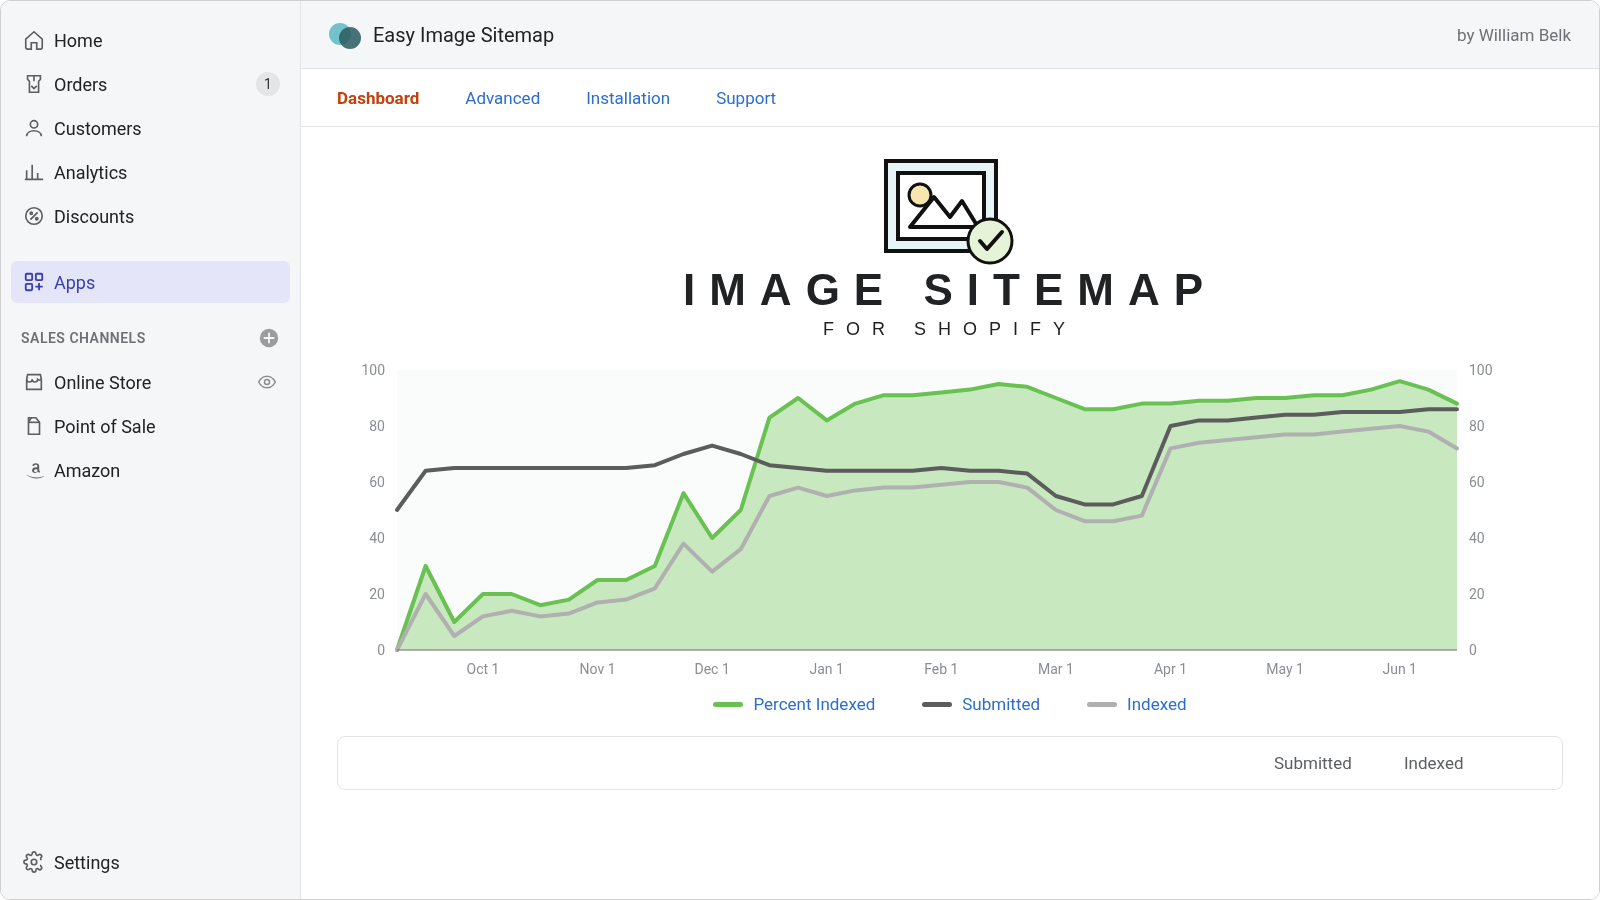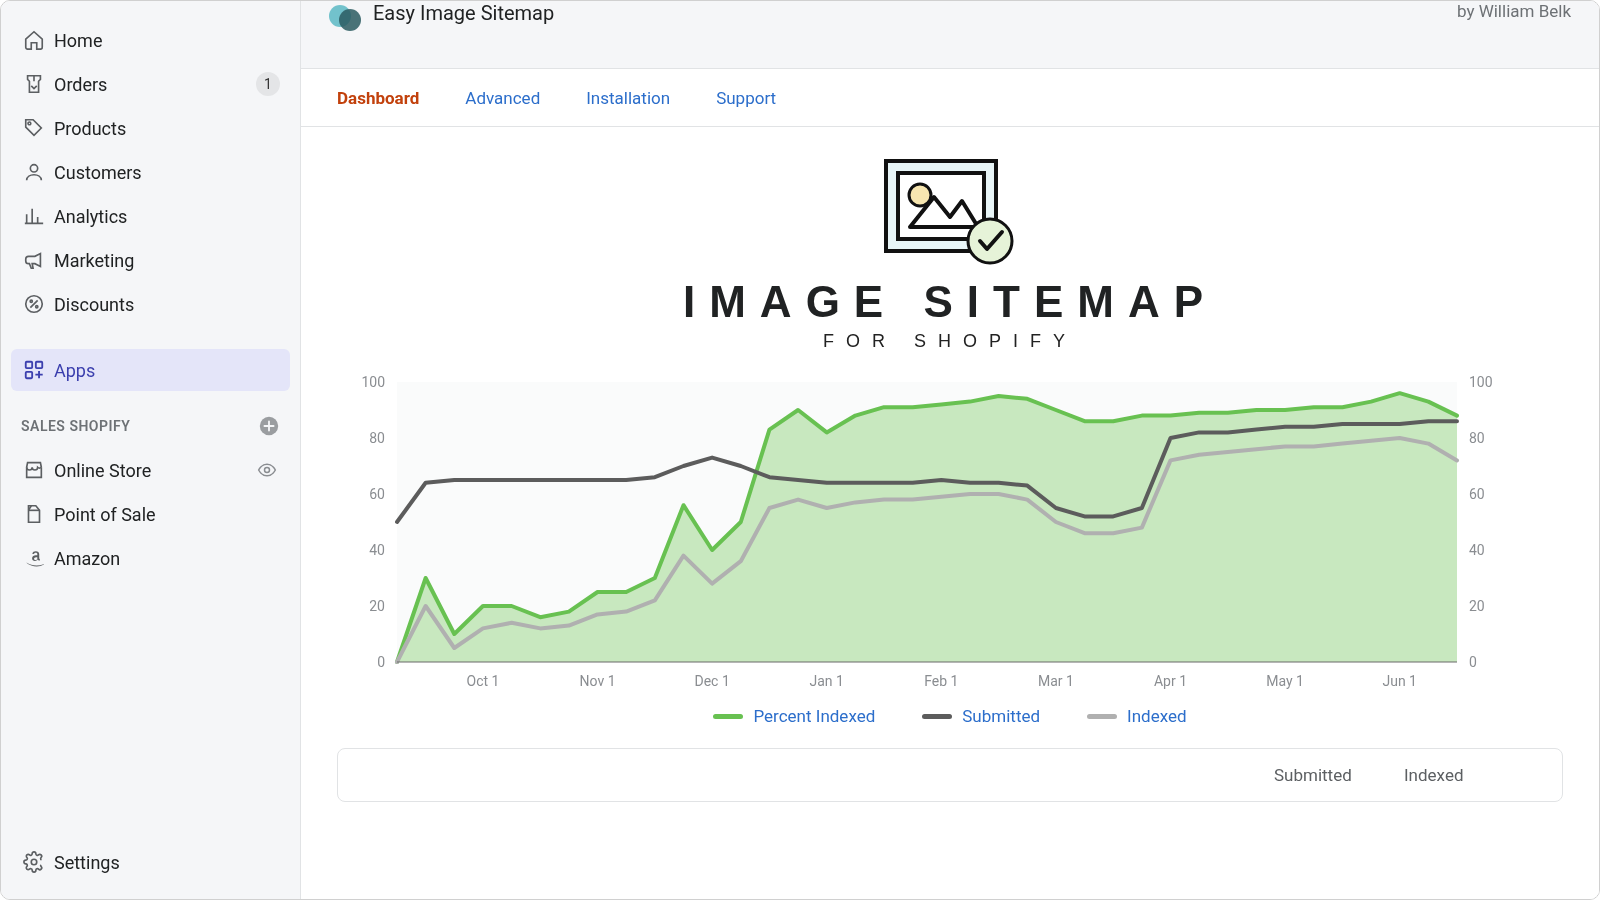--- a/index.html
+++ b/index.html
@@ -66,21 +66,21 @@
   .section-heading{
     display:flex;align-items:center;justify-content:space-between;
     padding:18px 20px 6px 20px;
     color:var(--muted);font-size:14px;font-weight:600;letter-spacing:.5px;
   }
   .section-heading .add{width:22px;height:22px;color:#8a8d91;cursor:pointer;}
   .sidebar-footer{margin-top:auto;padding:0 10px 14px 10px;}
   
   .main{flex:1;display:flex;flex-direction:column;background:var(--bg);}
   .topbar{
-    height:68px;display:flex;
+    height:68px;display:flex;align-items:center;
     padding:0 28px;border-bottom:1px solid var(--border);
     background:var(--bg);
   }
   .app-logo{
     width:32px;height:32px;margin-right:12px;position:relative;
   }
   .app-logo .c1,.app-logo .c2{
     width:22px;height:22px;border-radius:50%;position:absolute;opacity:.85;
   }
   .app-logo .c1{background:#5bb8c4;left:0;top:4px;}
@@ -92,21 +92,21 @@
     padding:0 36px;background:#fff;border-bottom:1px solid var(--border);
     height:58px;
   }
   .tab{font-size:17px;color:var(--link);cursor:pointer;}
   .tab.active{color:#c2410c;font-weight:700;}
   .content{flex:1;background:#fff;padding:24px 36px 0 36px;overflow:hidden;}
   
   .hero{display:flex;flex-direction:column;align-items:center;margin-top:4px;}
   .hero-title{
     font-family:"Futura","Trebuchet MS",Arial,sans-serif;
-    font-size:44px;font-weight:700;letter-spacing:14px;margin-top:12px;
+    font-size:44px;font-weight:700;letter-spacing:14px;
   }
   .hero-sub{
     font-family:Liberation Sans, sans-serif;
     font-size:18px;letter-spacing:12px;margin-top:4px;color:#222;
   }
   
   .chart-wrap{margin-top:20px;}
   .chart-legend{
     display:flex;gap:47px;justify-content:center;align-items:center;
     margin-top:10px;font-size:17px;
@@ -145,50 +145,33 @@
               <path d="M12 3v6"></path>
               <path d="M9 14l3 3 3-3"></path>
             </svg>
           </span>
           <span class="nav-label">Orders</span>
           <span class="nav-badge">1</span>
         </div>
         <div class="nav-item">
           <span class="nav-icon">
             <svg viewBox="0 0 24 24" width="22" height="22" fill="none" stroke="currentColor" stroke-width="1.8">
-              <path d="M20 12l-8 8-9-9V3h8z"></path>
-              <circle cx="7" cy="7" r="1.5"></circle>
-            </svg>
-          </span>
-          <span class="nav-label">Products</span>
-        </div>
-        <div class="nav-item">
-          <span class="nav-icon">
-            <svg viewBox="0 0 24 24" width="22" height="22" fill="none" stroke="currentColor" stroke-width="1.8">
               <circle cx="12" cy="8" r="4"></circle>
               <path d="M4 21c0-4 4-6 8-6s8 2 8 6"></path>
             </svg>
           </span>
           <span class="nav-label">Customers</span>
         </div>
         <div class="nav-item">
           <span class="nav-icon">
             <svg viewBox="0 0 24 24" width="22" height="22" fill="none" stroke="currentColor" stroke-width="1.8">
               <path d="M4 20V10M10 20V4M16 20v-7M22 20H2"></path>
             </svg>
           </span>
           <span class="nav-label">Analytics</span>
-        </div>
-        <div class="nav-item">
-          <span class="nav-icon">
-            <svg viewBox="0 0 24 24" width="22" height="22" fill="none" stroke="currentColor" stroke-width="1.8">
-              <path d="M3 11v2a3 3 0 0 0 3 3h1l2 5h2l-1-5h3l6 3V5l-6 3H6a3 3 0 0 0-3 3z"></path>
-            </svg>
-          </span>
-          <span class="nav-label">Marketing</span>
         </div>
         <div class="nav-item">
           <span class="nav-icon">
             <svg viewBox="0 0 24 24" width="22" height="22" fill="none" stroke="currentColor" stroke-width="1.8">
               <circle cx="12" cy="12" r="9"></circle>
               <path d="M8 16l8-8"></path>
               <circle cx="9" cy="9" r="1.2"></circle>
               <circle cx="15" cy="15" r="1.2"></circle>
             </svg>
           </span>
@@ -201,21 +184,21 @@
               <rect x="14" y="3" width="7" height="7" rx="1"></rect>
               <rect x="3" y="14" width="7" height="7" rx="1"></rect>
               <path d="M17.5 13v8M13.5 17h8"></path>
             </svg>
           </span>
           <span class="nav-label">Apps</span>
         </div>
       </div>
 
     <div class="section-heading">
-      <span>SALES SHOPIFY</span>
+      <span>SALES CHANNELS</span>
       <span class="add">
         <svg viewBox="0 0 24 24" width="22" height="22" fill="currentColor">
             <circle cx="12" cy="12" r="10" fill="currentColor" opacity=".85"></circle>
             <path d="M12 7v10M7 12h10" stroke="#f5f6f8" stroke-width="2" stroke-linecap="round"></path>
           </svg>
       </span>
     </div>
     <div class="nav-section" id="nav-channels">
         <div class="nav-item">
           <span class="nav-icon">

